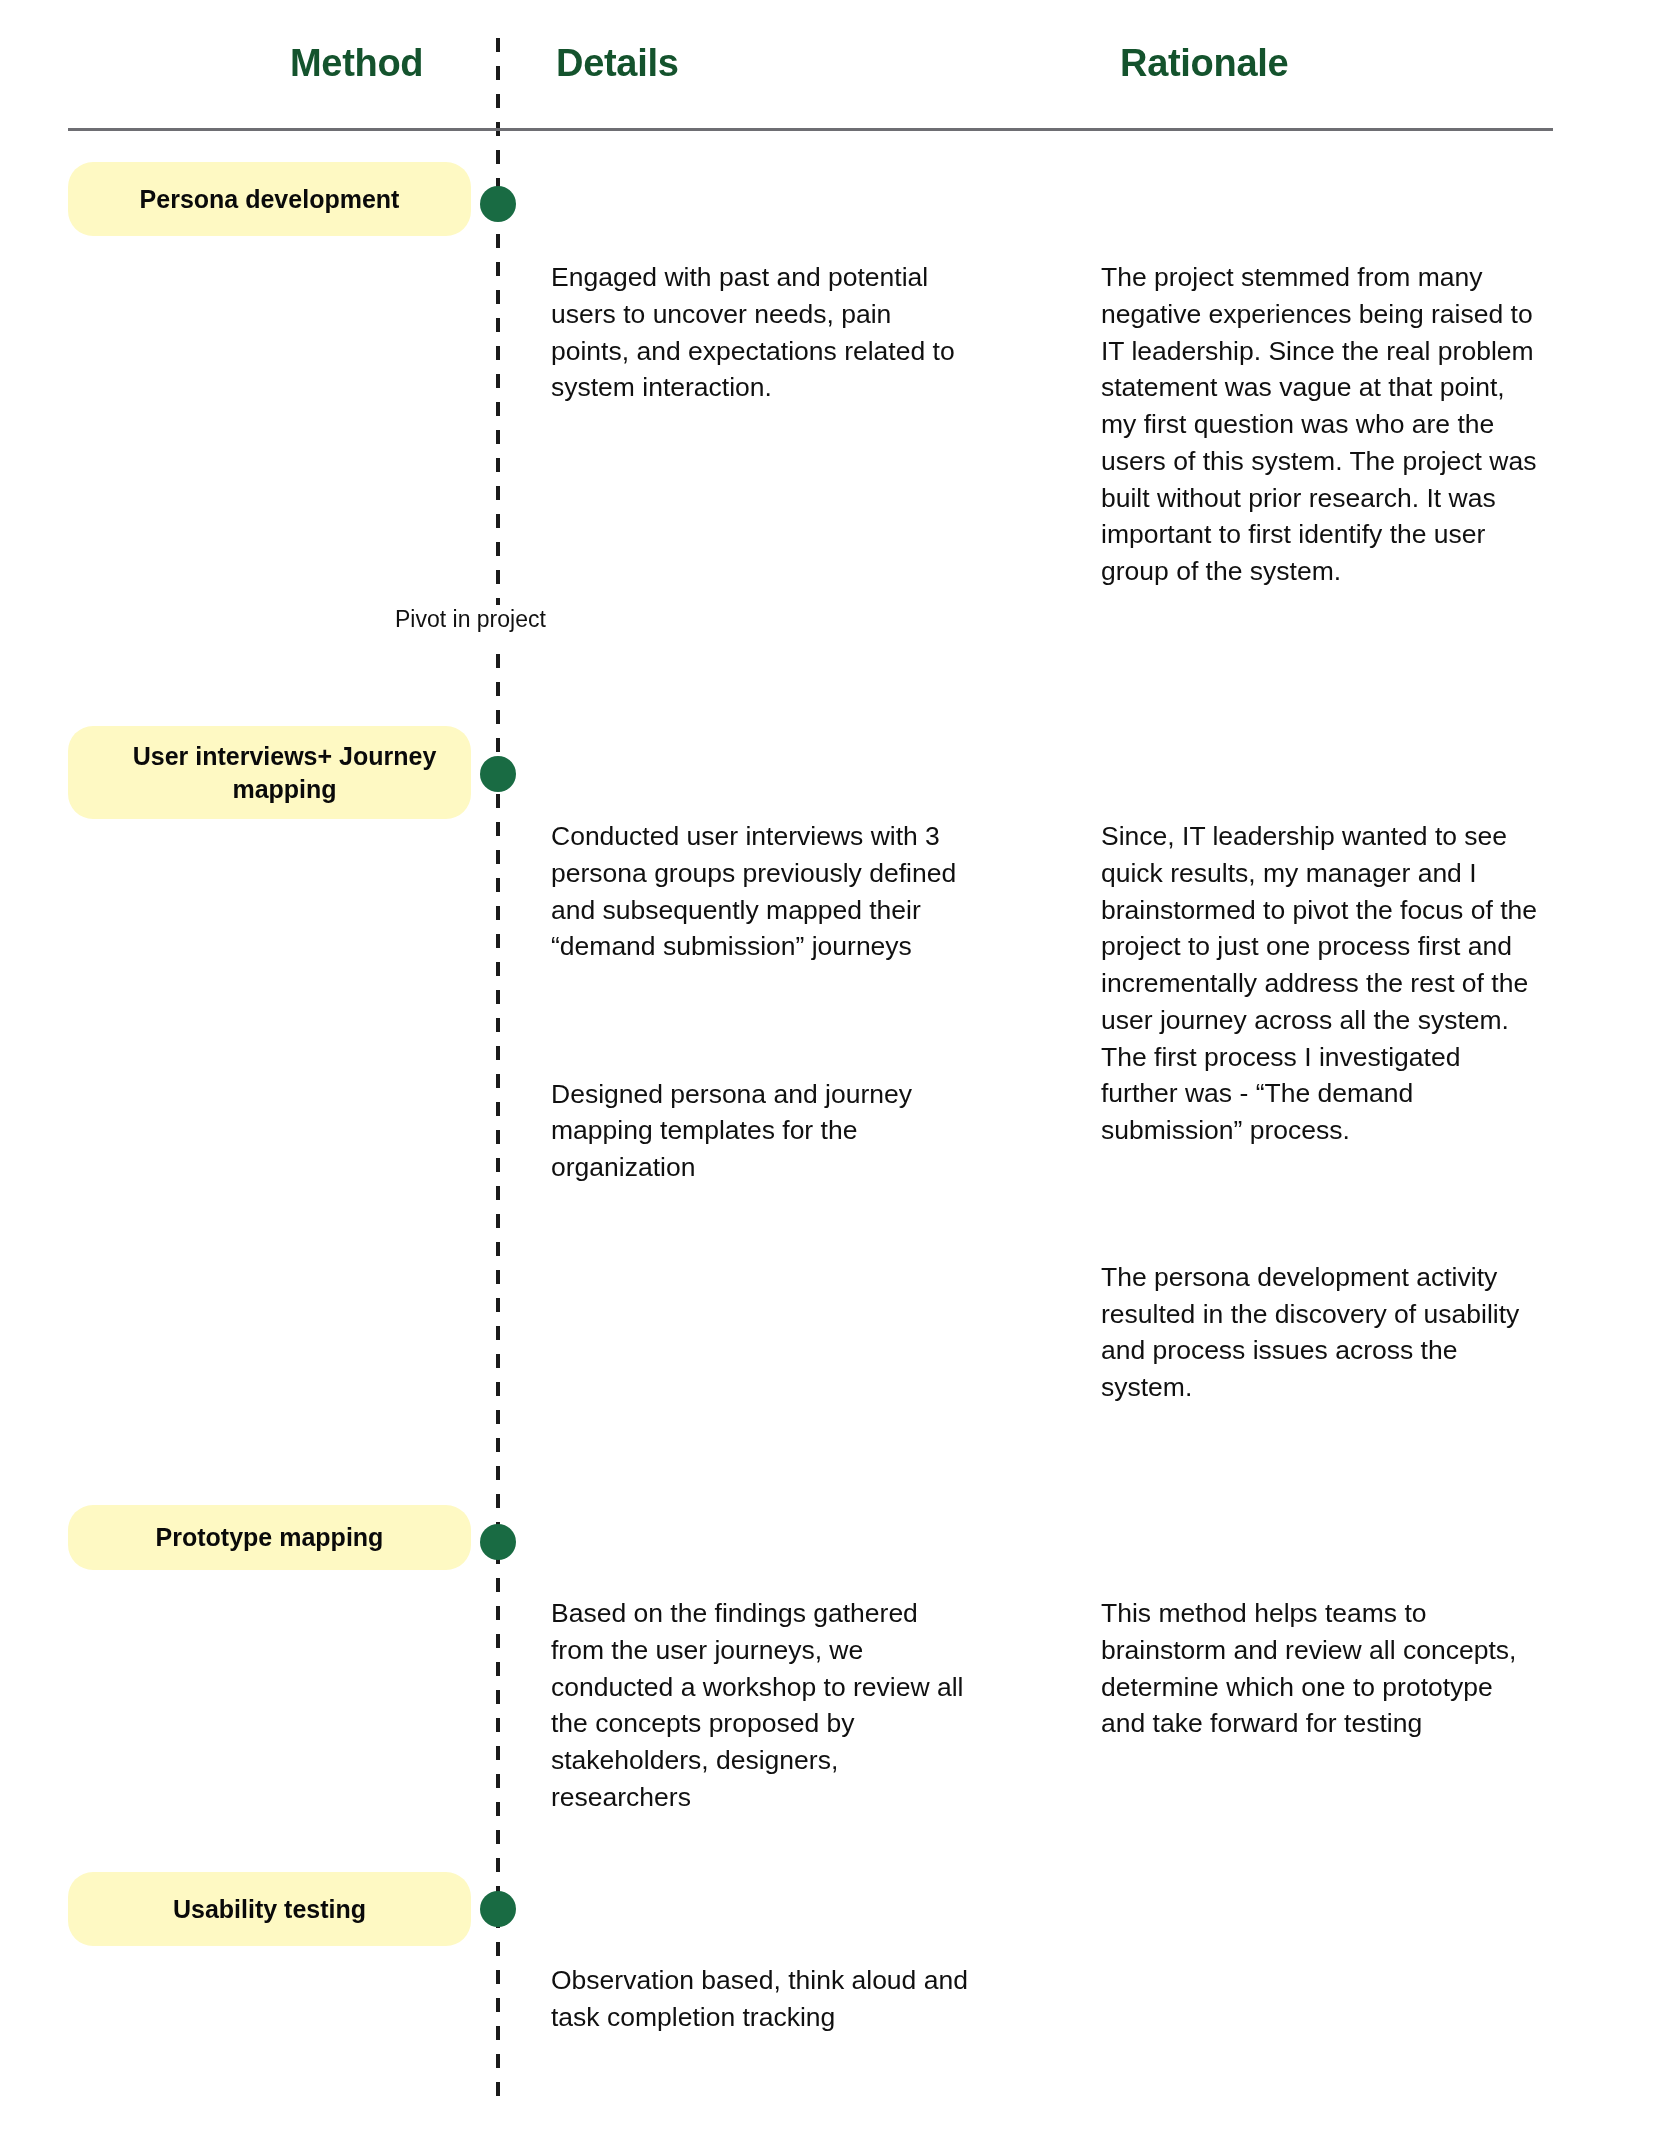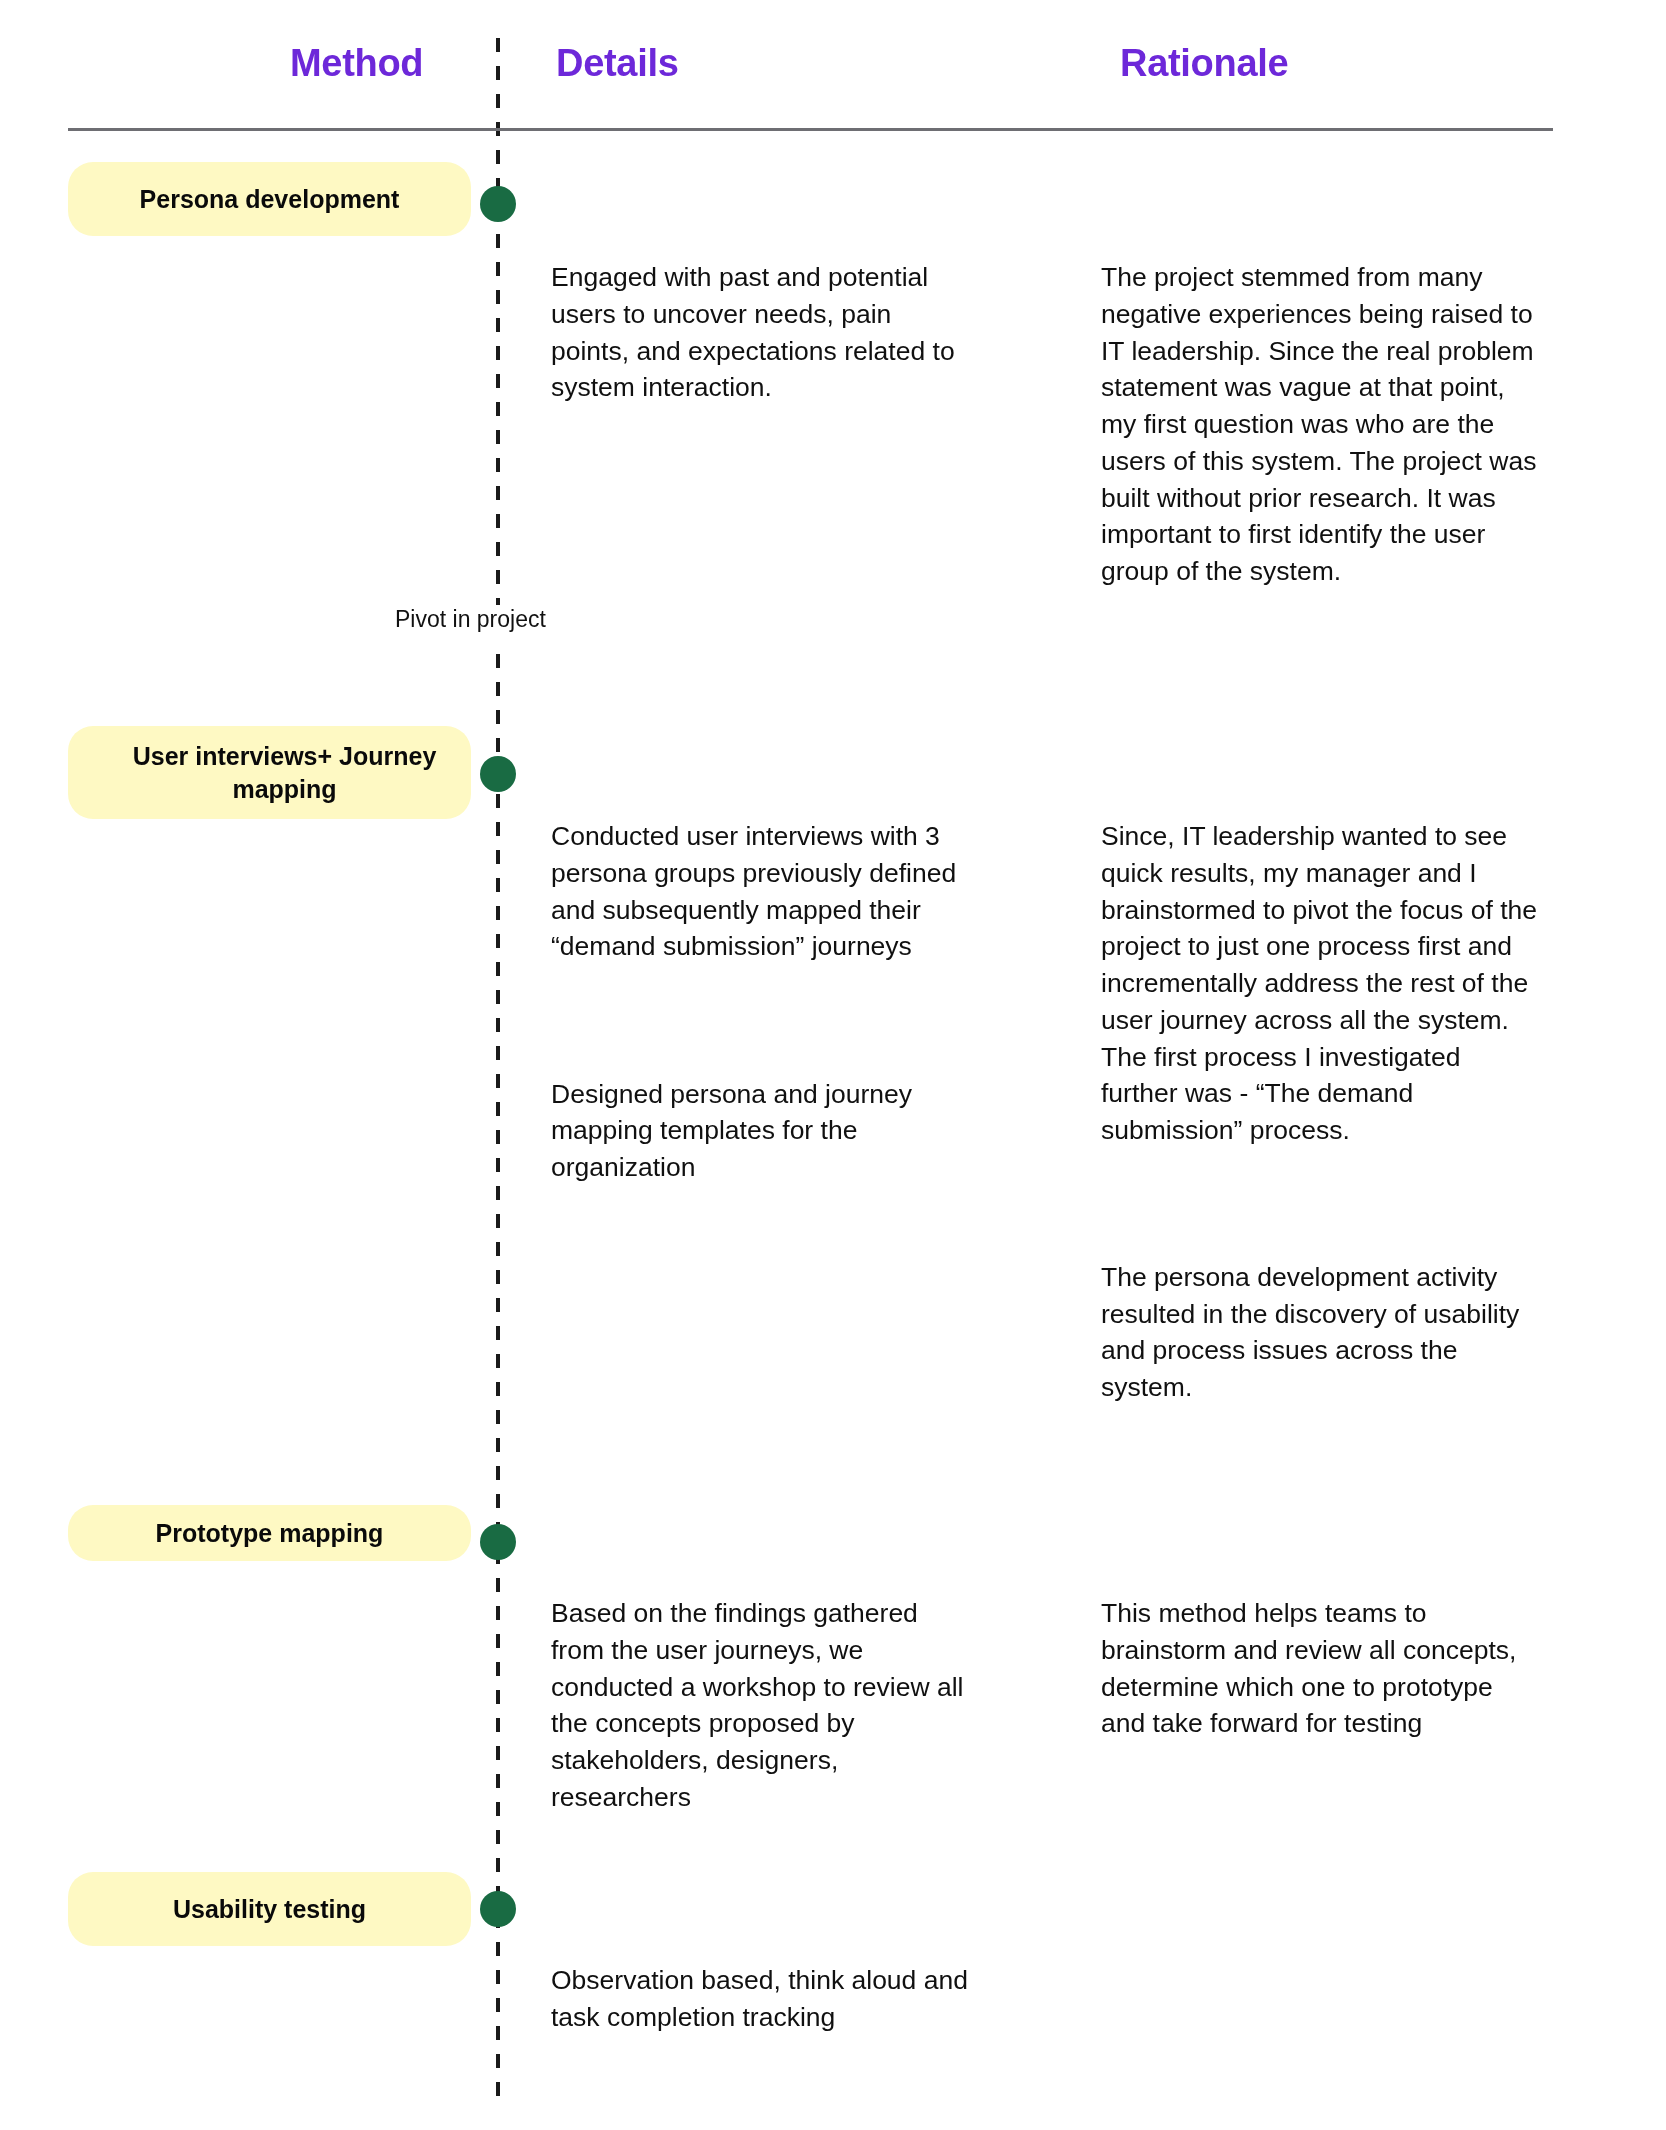--- a/index.html
+++ b/index.html
@@ -53,21 +53,21 @@
     left: 0;
     top: 42px;
     width: 1666px;
     height: 62px;
   }
   .col-head {
     position: absolute;
     font-size: 38px;
     font-weight: bold;
     letter-spacing: -0.3px;
-    color: #6d28d9;
+    color: #14532d;
     white-space: nowrap;
   }
   .col-head.method   { left: 290px; top: 0; }
   .col-head.details  { left: 556px; top: 0; }
   .col-head.rationale{ left: 1120px; top: 0; }
 
   .header-rule {
     position: absolute;
     left: 68px;
     top: 128px;
@@ -167,21 +167,21 @@
       <div class="para">Conducted user interviews with 3 persona groups previously defined and subsequently mapped their “demand submission” journeys</div>
       <div class="para">Designed persona and journey mapping templates for the organization</div>
     </div>
     <div class="cell-text rationale" style="top:745px;">
       <div class="para">Since, IT leadership wanted to see quick results, my manager and I brainstormed to pivot the focus of the project to just one process first and incrementally address the rest of the user journey across all the system. The first process I investigated further was - “The demand submission” process.</div>
       <div class="para">The persona development activity resulted in the discovery of usability and process issues across the system.</div>
     </div>
   </div>
 
   <div class="row" style="top:0;">
-    <div class="method-chip" style="left:68px; top:1505px; width:403px; height:56px;">Prototype mapping</div>
+    <div class="method-chip" style="left:68px; top:1505px; width:403px; height:65px;">Prototype mapping</div>
     <div class="node-dot" style="left:480px; top:1524px;"></div>
     <div class="cell-text details" style="top:1522px;">
       <div class="para">Based on the findings gathered from the user journeys, we conducted a workshop to review all the concepts proposed by stakeholders, designers, researchers</div>
     </div>
     <div class="cell-text rationale" style="top:1522px;">
       <div class="para">This method helps teams to brainstorm and review all concepts, determine which one to prototype and take forward for testing</div>
     </div>
   </div>
 
   <div class="row" style="top:0;">

